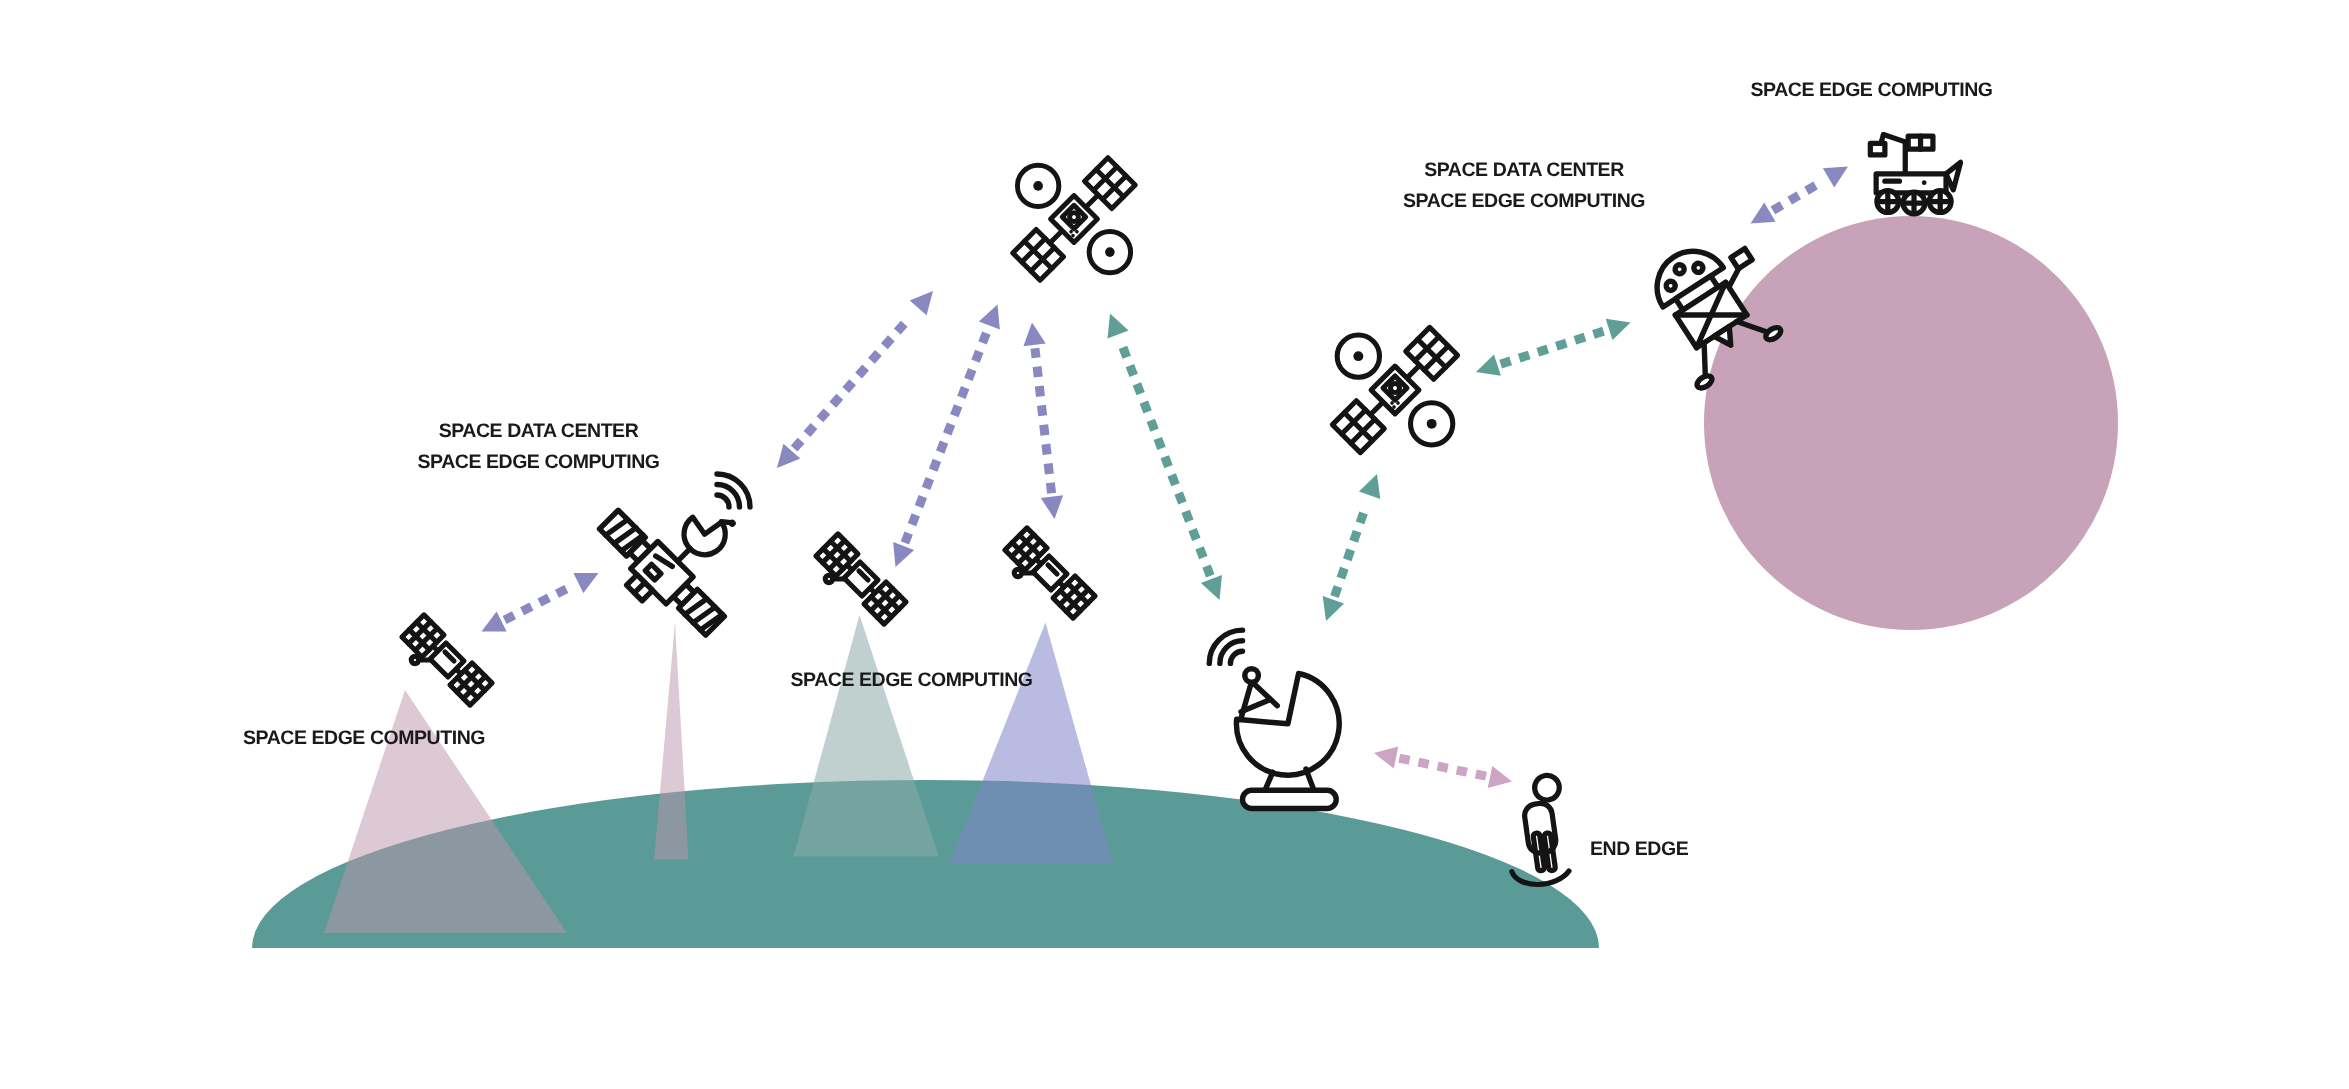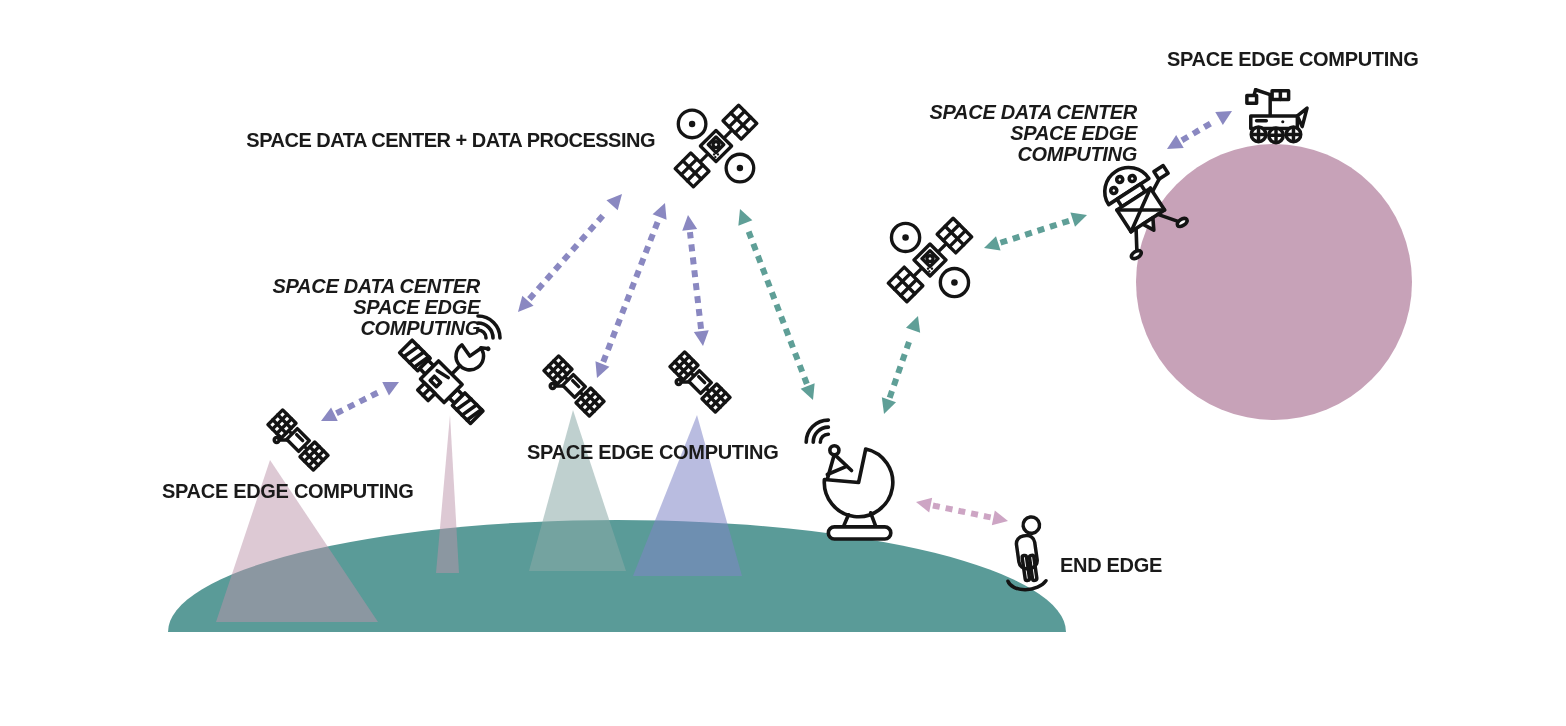--- a/index.html
+++ b/index.html
@@ -2,22 +2,22 @@
 <html style="--label: #1a1a1a; --icon-line: #141414; --earth: #5a9b98; --planet: #c7a2b8; --arrow-purple: #8a88c1; --arrow-teal: #5f9f97; --arrow-pink: #cda5c4; --cone-pink: rgba(187,147,169,0.5); --cone-teal: rgba(139,169,167,0.55); --cone-purple: rgba(128,133,199,0.55);"><head>
 <meta charset="utf-8">
 <style>
   html,body{margin:0;padding:0;background:#ffffff;}
   #stage{position:relative;width:1566px;height:726px;background:#fff;overflow:hidden;
          font-family:"Liberation Sans",sans-serif;}
   #bg{position:absolute;left:0;top:0;}
   .icon{position:absolute;}
   .icon svg{display:block;width:100%;height:100%;}
   .lbl{position:absolute;font-weight:700;color:var(--label,#1a1a1a);
-       font-size:20px;letter-spacing:-0.3px;white-space:nowrap;line-height:21px;}
-  .lbl.two{text-align:right;white-space:normal;font-style:italic;}
+       font-size:13px;letter-spacing:-0.3px;white-space:nowrap;line-height:21px;}
+  .lbl.two{text-align:center;white-space:normal;}
   .lbl.big{font-size:20px;letter-spacing:-0.5px;}
   .ink{stroke:#141414;fill:none;stroke-width:3.6;stroke-linecap:round;stroke-linejoin:round;}
   .inkf{stroke:#141414;fill:#ffffff;stroke-width:3.6;stroke-linejoin:round;}
   .dot{fill:#141414;stroke:none;}
 </style>
 </head>
 <body>
 
 <div id="stage">
 
@@ -285,21 +285,20 @@
         <use href="#sym-rover"></use>
       </svg>
     </div>
 
   <div class="icon" style="left:997px;top:514px;width:60px;height:86px">
     <svg viewBox="0 0 62 88">
         <use href="#sym-person"></use>
       </svg>
     </div>
 
-  <div class="lbl big" style="right:911px;top:130px">SPACE DATA CENTER + DATA PROCESSING</div>
 
   <div class="lbl two" style="left:238px;top:276px;width:242px">
     <div>SPACE DATA CENTER</div>
     <div>SPACE EDGE COMPUTING</div>
   </div>
 
   <div class="lbl" style="left:162px;top:481px">SPACE EDGE COMPUTING</div>
 
   <div class="lbl" style="left:527px;top:442px">SPACE EDGE COMPUTING</div>
 

